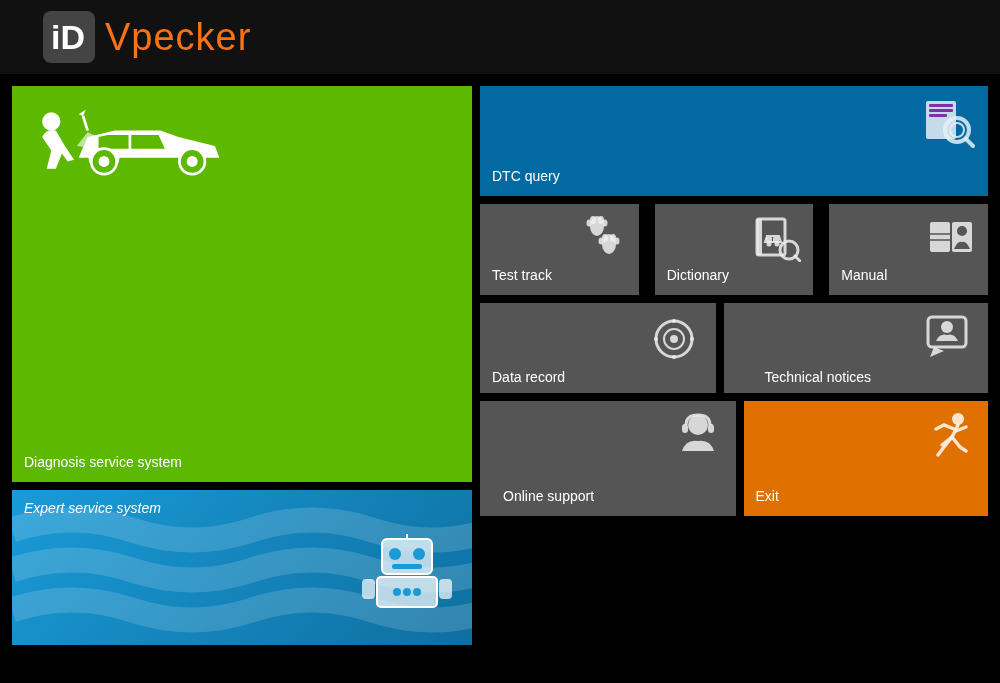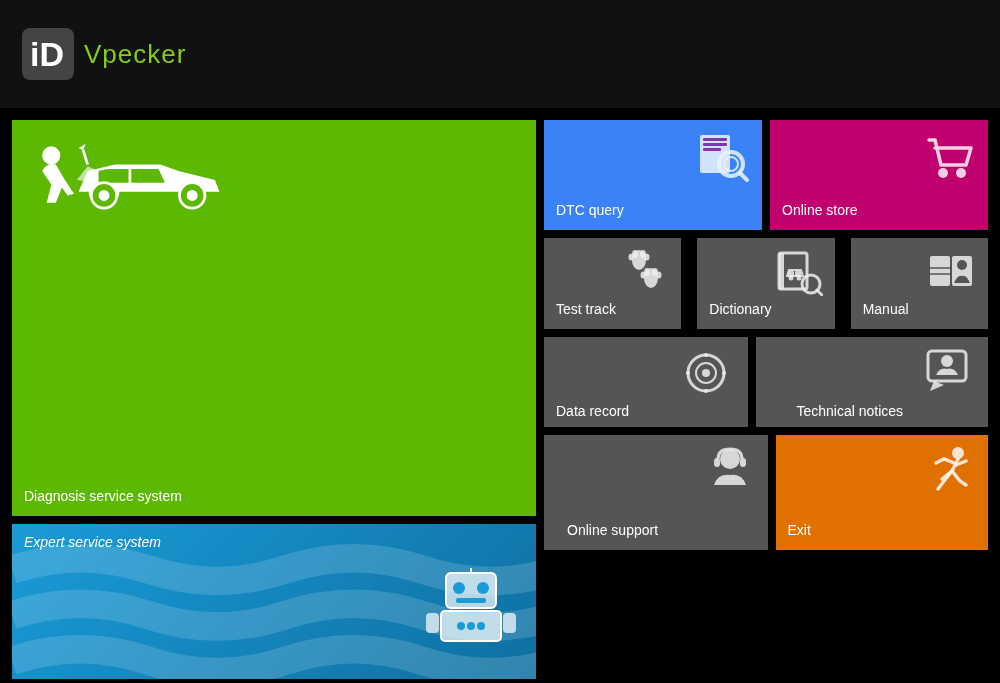--- a/index.html
+++ b/index.html
@@ -6,58 +6,58 @@
     body {
       background: #000;
       width: 1000px;
       height: 683px;
       overflow: hidden;
       font-family: 'Segoe UI', Arial, sans-serif;
     }
 
     
     #header {
-      height: 108px;
+      height: 74px;
       background: #111;
       display: flex;
       align-items: center;
-      padding-left: 22px;
+      padding-left: 43px;
     }
     .logo-wrapper {
       display: flex;
       align-items: center;
       gap: 10px;
     }
     .logo-icon {
       width: 52px;
       height: 52px;
     }
     .logo-text {
-      color: #84cc16;
-      font-size: 26px;
+      color: #f97316;
+      font-size: 38px;
       font-weight: 400;
       letter-spacing: 1px;
     }
 
     
     #main {
       width: 1000px;
       height: 583px;
       display: flex;
       padding: 12px;
       gap: 8px;
       background: #000;
     }
 
     
     .left-col {
       display: flex;
       flex-direction: column;
       gap: 8px;
-      width: 524px;
+      width: 460px;
       flex-shrink: 0;
     }
 
     .tile-diagnosis {
       background: #5cb800;
       flex: 1;
       display: flex;
       flex-direction: column;
       align-items: center;
       justify-content: center;
@@ -137,21 +137,21 @@
       overflow: hidden;
     }
     .tile .tile-label {
       color: #fff;
       font-size: 14px;
       font-weight: 400;
     }
 
     
     .tile-dtc {
-      background: #3b82f6;
+      background: #0369a1;
       flex: 1;
     }
     
     .tile-store {
       background: #c0006e;
       flex: 1;
     }
     
     .tile-grey {
       background: #555;
@@ -308,31 +308,20 @@
             <rect x="8" y="18" width="18" height="3" rx="1" fill="#8b2da8"></rect>
 
             <circle cx="36" cy="34" r="12" fill="none" stroke="rgba(255,255,255,0.85)" stroke-width="4"></circle>
             <circle cx="36" cy="34" r="7" fill="none" stroke="rgba(255,255,255,0.85)" stroke-width="2"></circle>
             <line x1="45" y1="43" x2="52" y2="50" stroke="rgba(255,255,255,0.85)" stroke-width="4" stroke-linecap="round"></line>
           </svg>
         </div>
         <span class="tile-label">DTC query</span>
       </div>
 
-      <div class="tile tile-store">
-        <div class="tile-icon-svg">
-          <svg width="55" height="55" viewBox="0 0 55 55" fill="none">
-
-            <path d="M8 10 L14 10 L20 35 L45 35 L50 18 L14 18" stroke="rgba(255,255,255,0.9)" stroke-width="3.5" fill="none" stroke-linecap="round" stroke-linejoin="round"></path>
-            <circle cx="22" cy="43" r="5" fill="rgba(255,255,255,0.9)"></circle>
-            <circle cx="40" cy="43" r="5" fill="rgba(255,255,255,0.9)"></circle>
-          </svg>
-        </div>
-        <span class="tile-label">Online store</span>
-      </div>
 
     </div>
 
     <div class="right-mid">
 
       <div class="tile tile-grey">
         <div class="tile-icon-svg">
           <svg width="48" height="48" viewBox="0 0 48 48" fill="none">
 
             <ellipse cx="18" cy="12" rx="7" ry="10" fill="rgba(255,255,255,0.85)"></ellipse>

